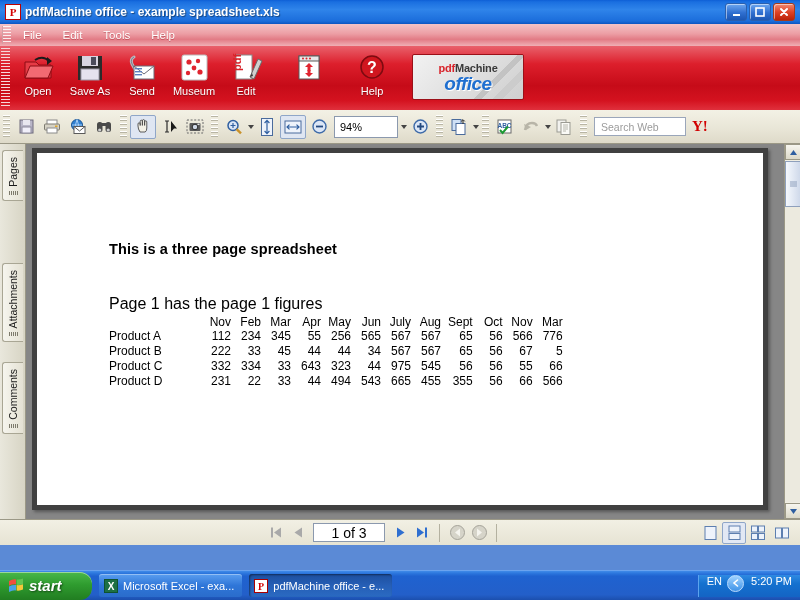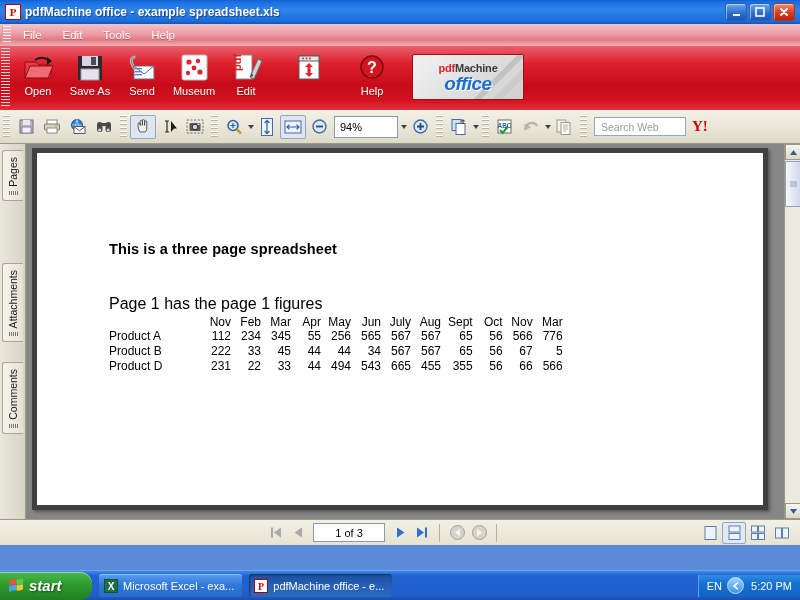--- a/index.html
+++ b/index.html
@@ -144,21 +144,21 @@
 
   
   .statusbar{
     position:absolute;left:0;top:519px;width:800px;height:26px;
     background:linear-gradient(to bottom,#f2f0e4,#e6e3d3);
     border-top:1px solid #9b9886;display:flex;align-items:center;
   }
   .sb-sec{display:flex;align-items:center;height:22px;}
   .divider{width:1px;height:18px;background:#b4b1a0;margin:0 6px;}
   .pagebox{width:72px;height:19px;border:1px solid #8b99ae;background:#fff;
-    display:flex;align-items:center;justify-content:center;font-size:11px;margin:0 4px;}
+    display:flex;align-items:center;justify-content:center;font-size:14px;margin:0 4px;}
   .navbtn{width:22px;height:20px;display:flex;align-items:center;justify-content:center;}
   .layoutbtn{width:24px;height:22px;display:flex;align-items:center;justify-content:center;}
   .layoutbtn.sel{border:1px solid #8fa6c8;border-radius:2px;background:#e2e8f4;}
 
   
   .taskbar{
     position:absolute;left:0;top:570px;width:800px;height:30px;
     background:linear-gradient(to bottom,#3f8ae8 0%,#2a74dc 9%,#1f62d0 18%,#235fc9 82%,#1b4fae 100%);
     border-top:1px solid #6aa3ef;display:flex;align-items:center;
   }
@@ -171,21 +171,21 @@
   .start .txt{color:#fff;font-size:15px;font-weight:bold;font-style:italic;
     text-shadow:1px 1px 2px rgba(0,0,0,.5);font-family:"Liberation Sans",sans-serif;}
   .tbtn{
     height:23px;margin-left:7px;padding:0 8px 0 5px;display:flex;align-items:center;gap:5px;
     border-radius:3px;color:#fff;font-size:11px;max-width:170px;overflow:hidden;white-space:nowrap;
     background:linear-gradient(to bottom,#5a9ef0,#2f76d8 50%,#2a6ccb);
     box-shadow:inset 0 1px 0 rgba(255,255,255,.35);
   }
   .tbtn.active{background:linear-gradient(to bottom,#1d4f9e,#265fb6 50%,#2a6ac2);
     box-shadow:inset 1px 1px 2px rgba(0,0,0,.45);}
-  .tray{margin-left:auto;height:22px;display:flex;align-items:center;padding-right:8px;
+  .tray{margin-left:auto;height:22px;display:flex;padding-right:8px;
     background:linear-gradient(to bottom,#2f8ae2,#1471cf 40%,#1464c4);
     border-left:1px solid #5ba3ee;padding-left:8px;}
   .tray .en{color:#fff;font-size:11px;margin-right:5px;}
   .chev{width:17px;height:17px;border-radius:50%;
     background:linear-gradient(to bottom,#9fd2ff,#3f93e8);border:1px solid #bcdcff;
     display:flex;align-items:center;justify-content:center;color:#fff;font-size:9px;margin-right:7px;}
   .clock{color:#fff;font-size:11px;}
 
   
   svg{display:block;}
@@ -532,20 +532,35 @@
                 <td class="num">44</td>
                 <td class="num">34</td>
                 <td class="num">567</td>
                 <td class="num">567</td>
                 <td class="num">65</td>
                 <td class="num">56</td>
                 <td class="num">67</td>
                 <td class="num">5</td>
               </tr>
               <tr>
+                <td class="prod">Product C</td>
+                <td class="num">332</td>
+                <td class="num">334</td>
+                <td class="num">33</td>
+                <td class="num">643</td>
+                <td class="num">323</td>
+                <td class="num">44</td>
+                <td class="num">975</td>
+                <td class="num">545</td>
+                <td class="num">56</td>
+                <td class="num">56</td>
+                <td class="num">55</td>
+                <td class="num">66</td>
+              </tr>
+              <tr>
                 <td class="prod">Product D</td>
                 <td class="num">231</td>
                 <td class="num">22</td>
                 <td class="num">33</td>
                 <td class="num">44</td>
                 <td class="num">494</td>
                 <td class="num">543</td>
                 <td class="num">665</td>
                 <td class="num">455</td>
                 <td class="num">355</td>

